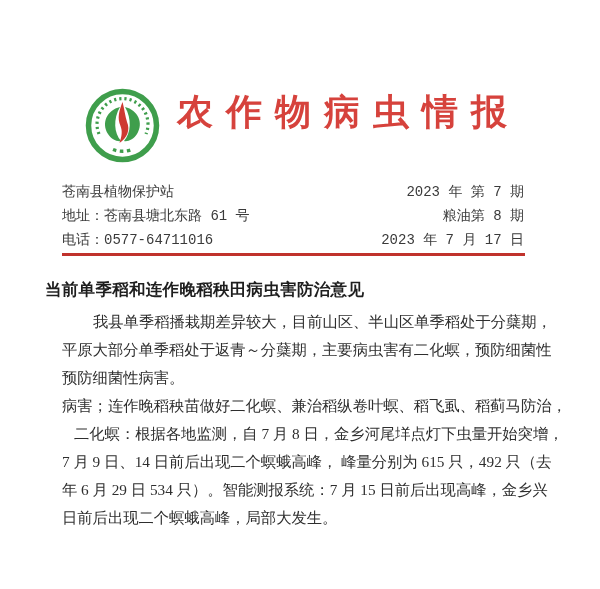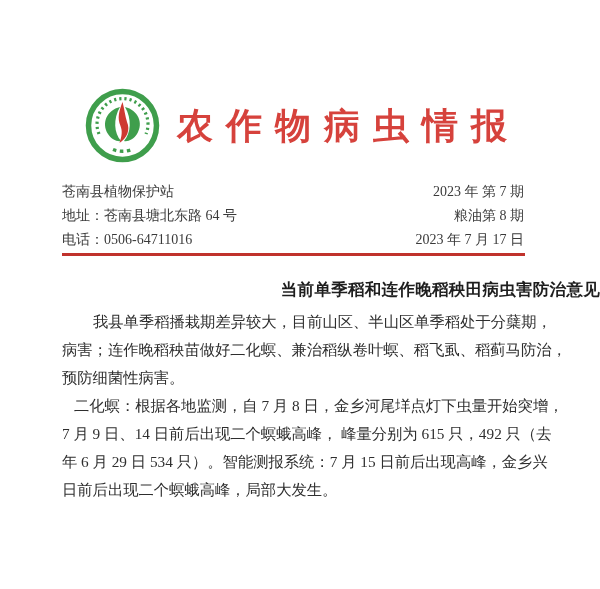--- a/index.html
+++ b/index.html
@@ -10,21 +10,20 @@
   }
   .page {
     position: relative;
     width: 600px;
     height: 589px;
     background: #ffffff;
     overflow: hidden;
   }
   .header {
     display: flex;
-    align-items: center;
     padding: 87px 0 0 84px;
   }
   .logo { width: 77px; height: 77px; flex: 0 0 77px; }
   .header-title {
     margin-left: 16px;
     font-size: 36px;
     font-weight: bold;
     letter-spacing: 13px;
     white-space: nowrap;
     line-height: 50px;
@@ -32,34 +31,36 @@
   .masthead {
     margin: 16px 76px 0 62px;
     font-size: 14px;
     color: #3a3a3a;
   }
   .masthead-row {
     display: flex;
     justify-content: space-between;
     line-height: 24px;
     white-space: nowrap;
+    font-family: Liberation Mono, monospace;
   }
   .divider {
     height: 3px;
     margin: 1px 75px 0 62px;
     background: #c0322c;
   }
   .article-title {
     margin-top: 22px;
-    text-align: right;
+    text-align: left;
     font-size: 16.5px;
     font-weight: bold;
     line-height: 23px;
     color: #1e1e1e;
     letter-spacing: 0.3px;
+    padding-left: 45px;
   }
   .body-text {
     margin: 7px 56px 0 62px;
     font-size: 15.3px;
     line-height: 28px;
     color: #2e2e2e;
   }
   .linelist > div { white-space: nowrap; }
   .indent-2 > div:first-child { text-indent: 31px; }
   .indent-1 > div:first-child { text-indent: 12px; }
@@ -85,38 +86,39 @@
     </svg>
     <div class="header-title" style="color: rgb(214, 66, 60);">农作物病虫情报</div>
   </div>
 
   <div class="masthead">
     <div class="masthead-row">
       <span>苍南县植物保护站</span>
       <span>2023 年 第 7 期</span>
     </div>
     <div class="masthead-row">
-      <span>地址：苍南县塘北东路 64 号</span>
+      <span>地址：苍南县塘北东路 61 号</span>
       <span>粮油第 8 期</span>
     </div>
     <div class="masthead-row">
-      <span>电话：0506-64711016</span>
+      <span>电话：0577-64711016</span>
       <span>2023 年 7 月 17 日</span>
     </div>
   </div>
 
   <div class="divider" style="background: rgb(192, 50, 44);"></div>
 
   <div class="article-title">当前单季稻和连作晚稻秧田病虫害防治意见</div>
 
   <div class="body-text">
     <div class="linelist indent-2">
         <div class="body-line">我县单季稻播栽期差异较大，目前山区、半山区单季稻处于分蘖期，</div>
+        <div class="body-line">平原大部分单季稻处于返青～分蘖期，主要病虫害有二化螟，预防细菌性</div>
+        <div class="body-line">预防细菌性病害。</div>
         <div class="body-line">病害；连作晚稻秧苗做好二化螟、兼治稻纵卷叶螟、稻飞虱、稻蓟马防治，</div>
-        <div class="body-line">预防细菌性病害。</div>
       </div>
     <div class="linelist indent-1">
         <div class="body-line">二化螟：根据各地监测，自 7 月 8 日，金乡河尾垟点灯下虫量开始突增，</div>
         <div class="body-line">7 月 9 日、14 日前后出现二个螟蛾高峰， 峰量分别为 615 只，492 只（去</div>
         <div class="body-line">年 6 月 29 日 534 只）。智能测报系统：7 月 15 日前后出现高峰，金乡兴</div>
         <div class="body-line">日前后出现二个螟蛾高峰，局部大发生。</div>
       </div>
   </div>
 
 </div>

